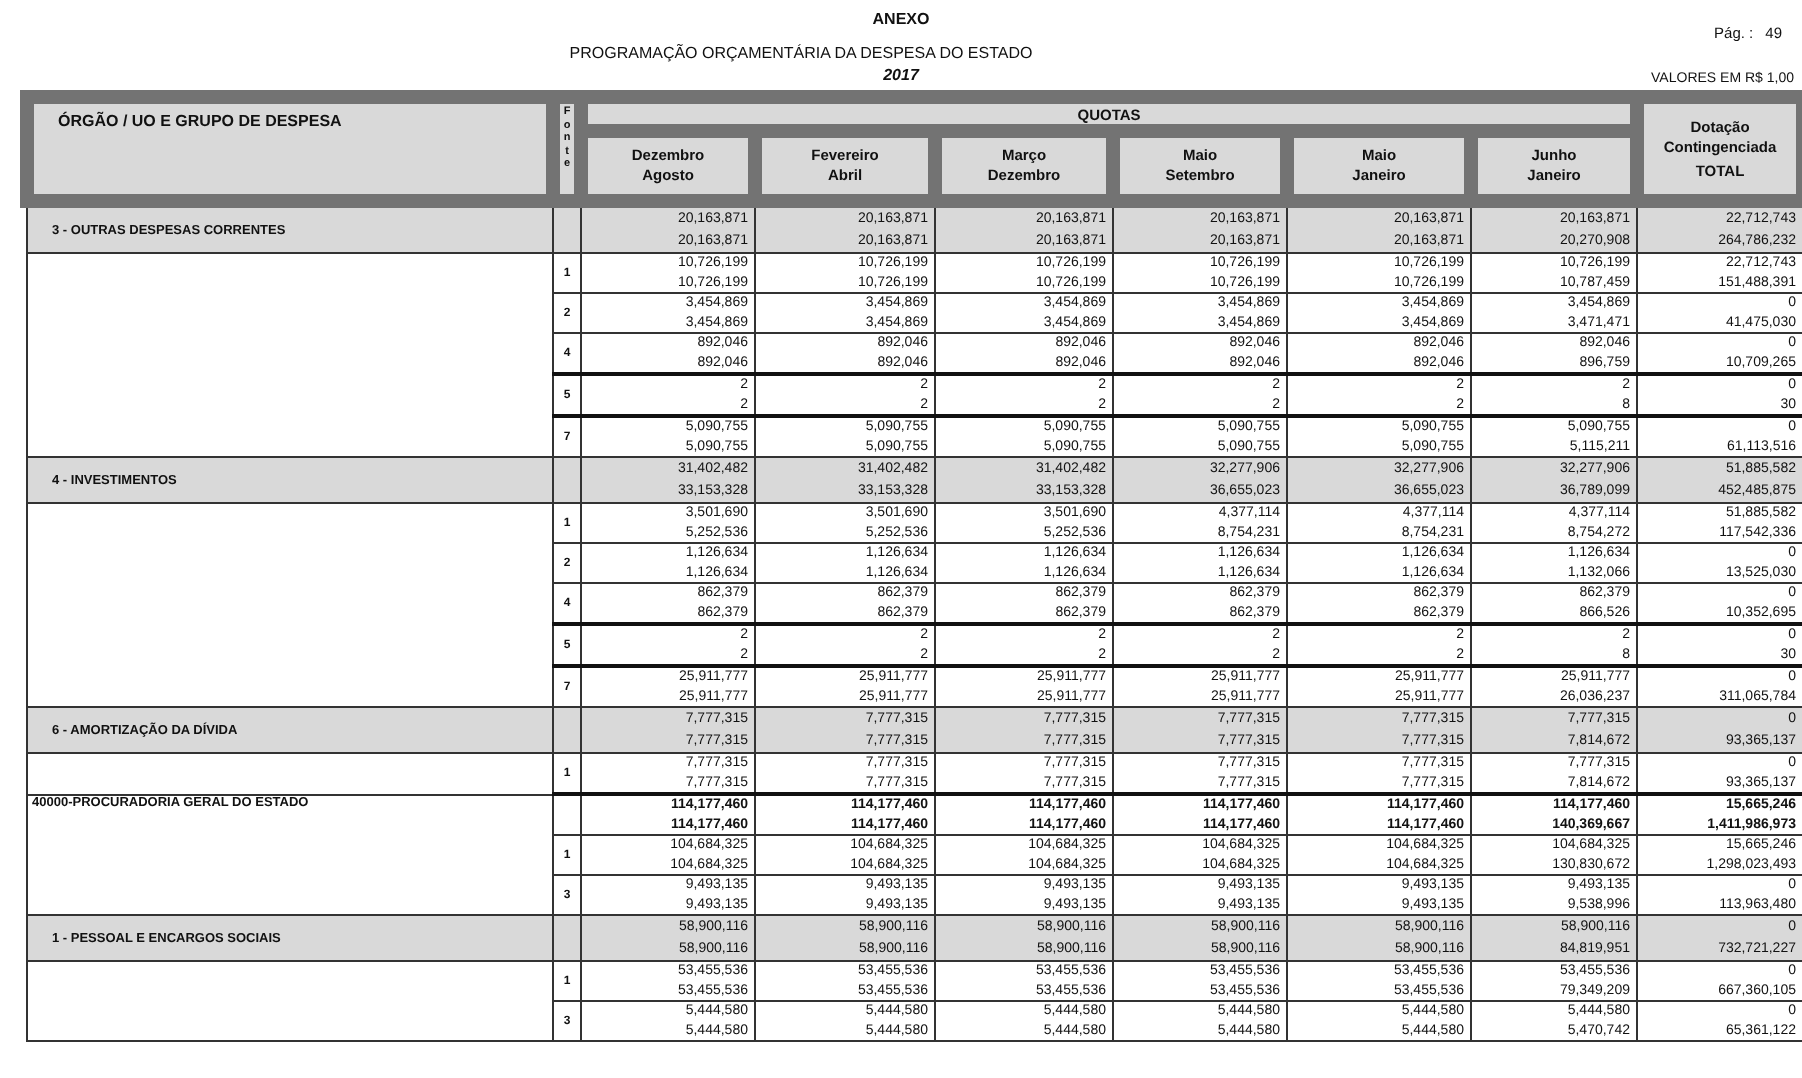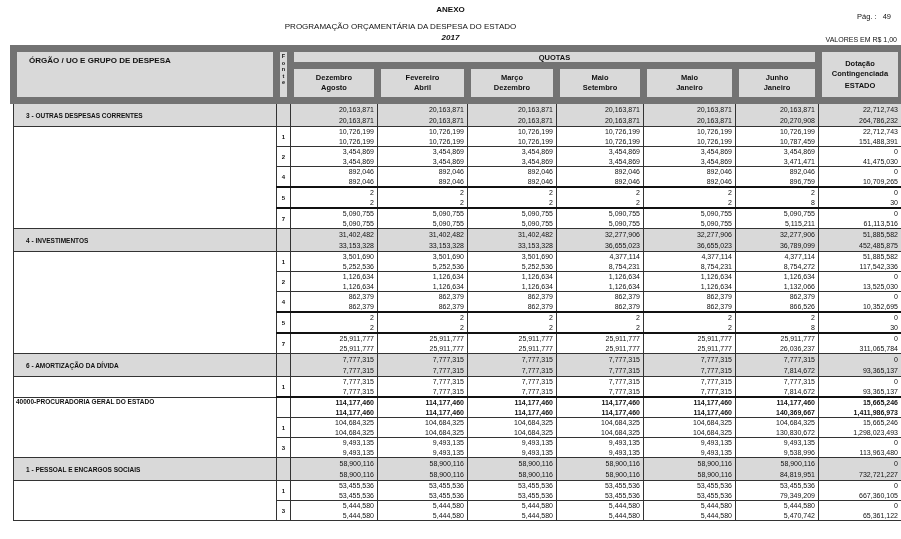--- a/index.html
+++ b/index.html
@@ -72,21 +72,21 @@
         <div>F</div>
         <div>o</div>
         <div>n</div>
         <div>t</div>
         <div>e</div>
       </th>
       <th class="quotas" colspan="6">QUOTAS</th>
       <th class="total" rowspan="2">
         <div>Dotação</div>
         <div>Contingenciada</div>
-        <div style="margin-top:2px">ESTADO</div>
+        <div style="margin-top:2px">TOTAL</div>
       </th>
     </tr>
     <tr id="month-row">
         <th class="month">
           <div>Dezembro</div>
           <div>Agosto</div>
         </th>
         <th class="month">
           <div>Fevereiro</div>
           <div>Abril</div>

